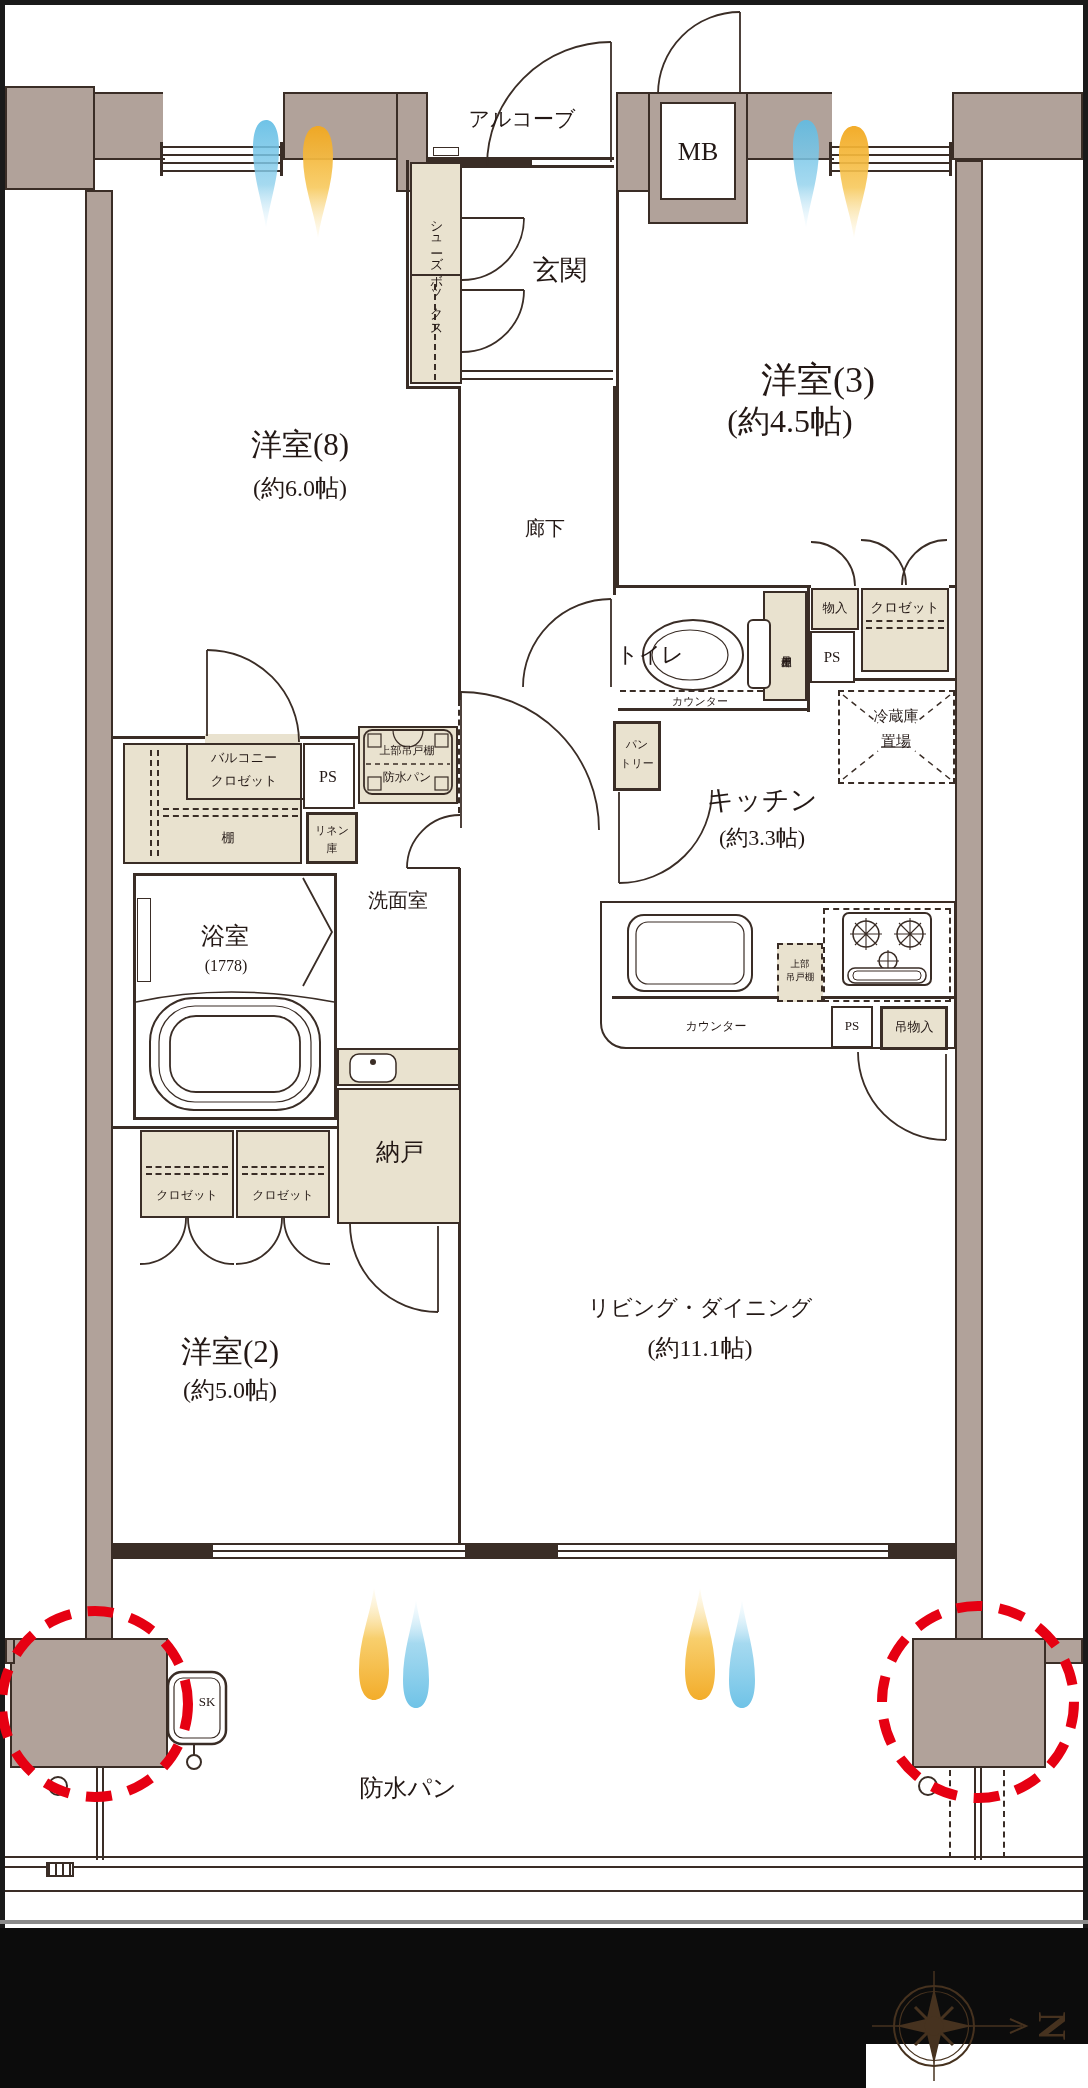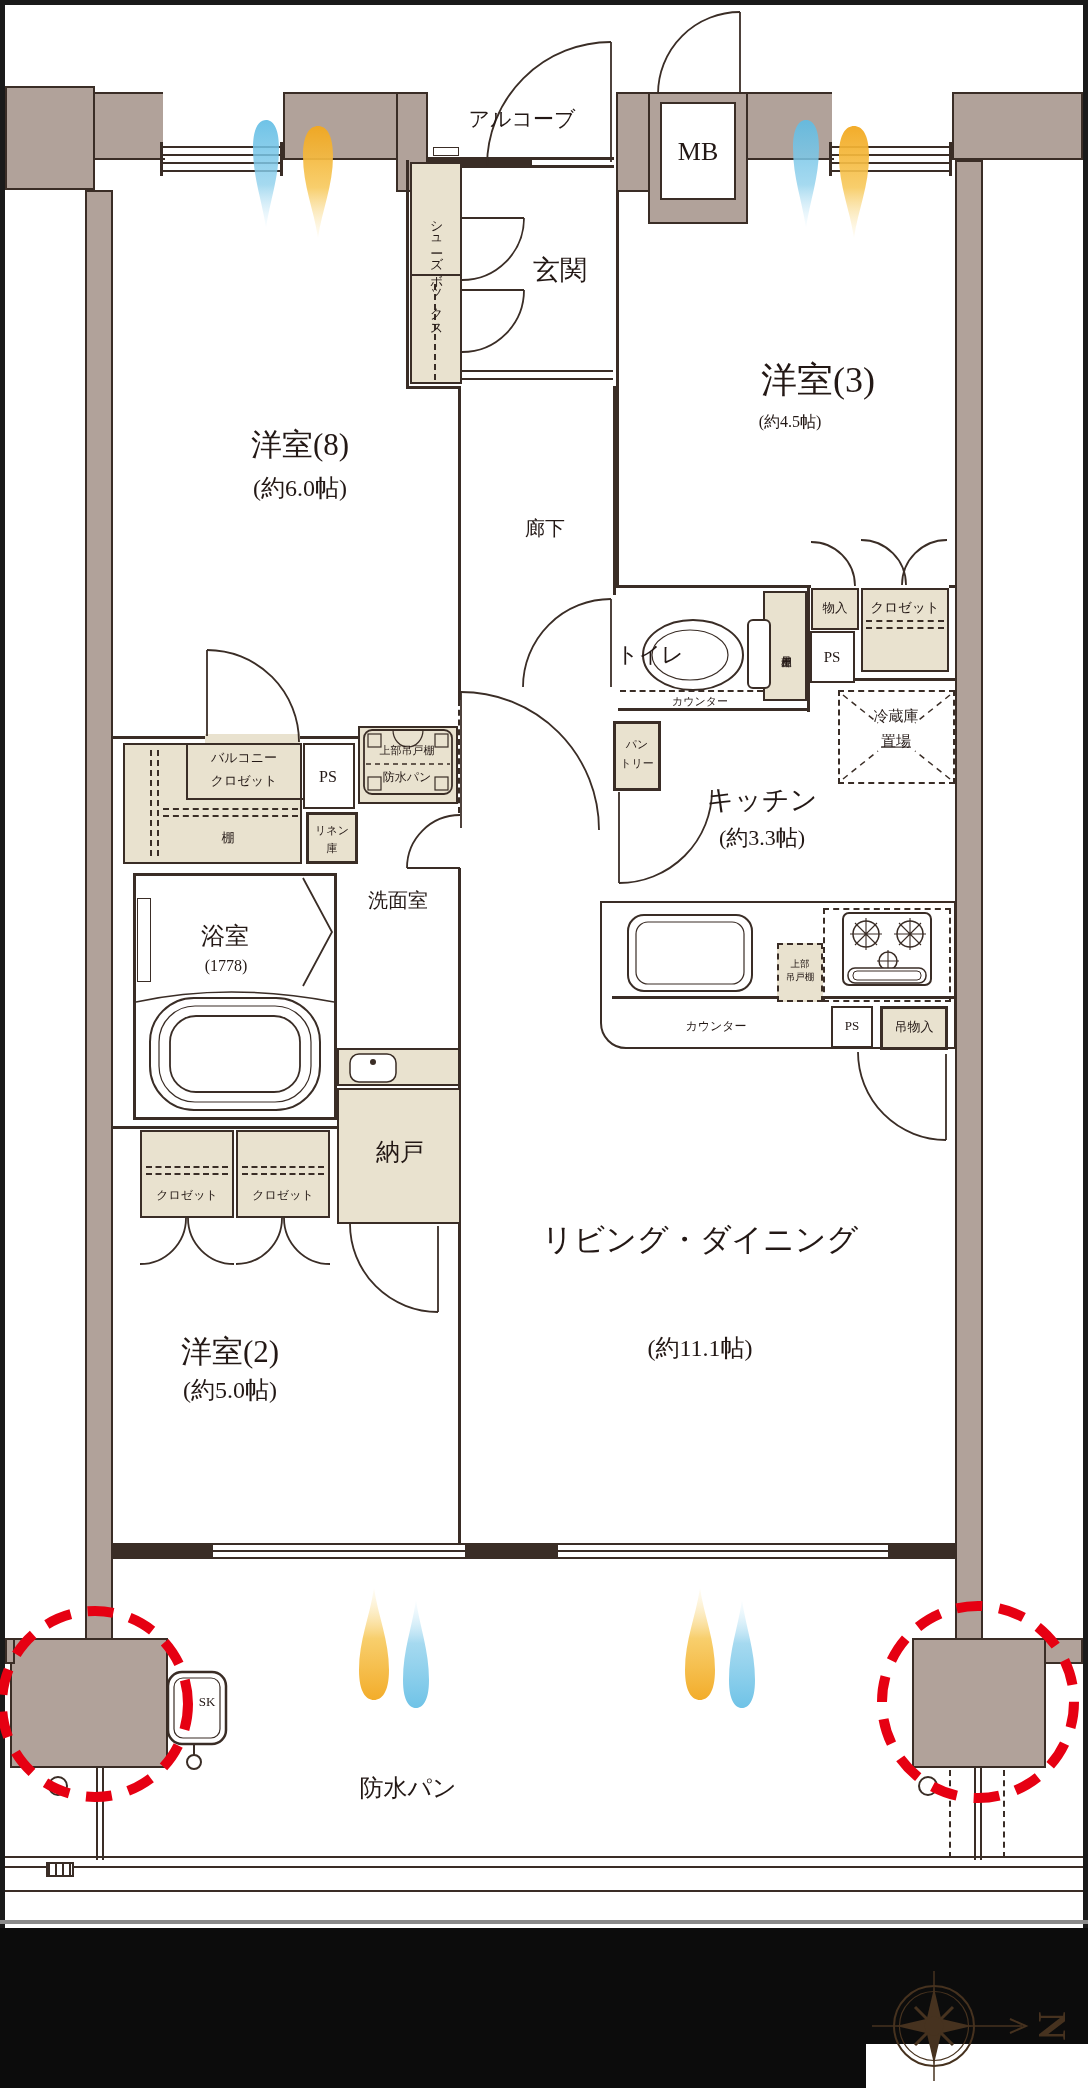--- a/index.html
+++ b/index.html
@@ -309,21 +309,21 @@
     </g>
   </svg>
 
   <div class="lbl" style="left:522px;top:120px;font-size:21px;">アルコーブ</div>
   <div class="lbl" style="left:698px;top:152px;font-size:26px;">MB</div>
   <div class="lbl" style="left:560px;top:270px;font-size:27px;">玄関</div>
   <div class="lbl vlbl" style="left:436px;top:272px;font-size:13px;">シューズボックス</div>
   <div class="lbl" style="left:300px;top:445px;font-size:31px;">洋室(8)</div>
   <div class="lbl" style="left:300px;top:488px;font-size:24px;">(約6.0帖)</div>
   <div class="lbl" style="left:790px;top:380px;font-size:36px;margin-left:28px;">洋室(3)</div>
-  <div class="lbl" style="left:790px;top:422px;font-size:16px;">(約4.5帖)</div>
+  <div class="lbl" style="left:790px;top:422px;font-size:32px;">(約4.5帖)</div>
   <div class="lbl" style="left:545px;top:528px;font-size:20px;">廊下</div>
   <div class="lbl" style="left:650px;top:655px;font-size:22px;">トイレ</div>
   <div class="lbl" style="left:835px;top:608px;font-size:12.5px;">物入</div>
   <div class="lbl" style="left:905px;top:608px;font-size:13.5px;">クロゼット</div>
   <div class="lbl" style="left:832px;top:657px;font-size:15px;">PS</div>
   <div class="lbl vlbl" style="left:786px;top:648px;font-size:10.5px;letter-spacing:0;">上部吊戸棚</div>
   <div class="lbl" style="left:700px;top:701px;font-size:11px;">カウンター</div>
   <div class="lbl" style="left:896px;top:716px;font-size:15px;">冷蔵庫</div>
   <div class="lbl" style="left:896px;top:741px;font-size:15px;text-decoration:underline;">置場</div>
   <div class="lbl" style="left:762px;top:800px;font-size:27px;">キッチン</div>
@@ -339,21 +339,21 @@
   <div class="lbl" style="left:407px;top:750px;font-size:11px;">上部吊戸棚</div>
   <div class="lbl" style="left:407px;top:778px;font-size:12px;">防水パン</div>
   <div class="lbl" style="left:398px;top:900px;font-size:20px;">洗面室</div>
   <div class="lbl" style="left:225px;top:936px;font-size:24px;">浴室</div>
   <div class="lbl" style="left:226px;top:966px;font-size:16px;">(1778)</div>
   <div class="lbl" style="left:400px;top:1152px;font-size:24px;">納戸</div>
   <div class="lbl" style="left:187px;top:1196px;font-size:12px;">クロゼット</div>
   <div class="lbl" style="left:283px;top:1196px;font-size:12px;">クロゼット</div>
   <div class="lbl" style="left:230px;top:1352px;font-size:31px;">洋室(2)</div>
   <div class="lbl" style="left:230px;top:1390px;font-size:24px;">(約5.0帖)</div>
-  <div class="lbl" style="left:700px;top:1240px;font-size:31px;">リビング・ダイニング</div>
+  <div class="lbl" style="left:700px;top:1308px;font-size:22px;">リビング・ダイニング</div>
   <div class="lbl" style="left:700px;top:1348px;font-size:24px;">(約11.1帖)</div>
   <div class="lbl" style="left:716px;top:1027px;font-size:12px;">カウンター</div>
   <div class="lbl" style="left:852px;top:1026px;font-size:13px;">PS</div>
   <div class="lbl" style="left:914px;top:1027px;font-size:13px;">吊物入</div>
   <div class="lbl" style="left:800px;top:964px;font-size:9.5px;">上部</div>
   <div class="lbl" style="left:800px;top:977px;font-size:9.5px;">吊戸棚</div>
   <div class="lbl" style="left:408px;top:1788px;font-size:24px;">防水パン</div>
   <div class="lbl" style="left:207px;top:1702px;font-size:13px;">SK</div>
 
 </div>

